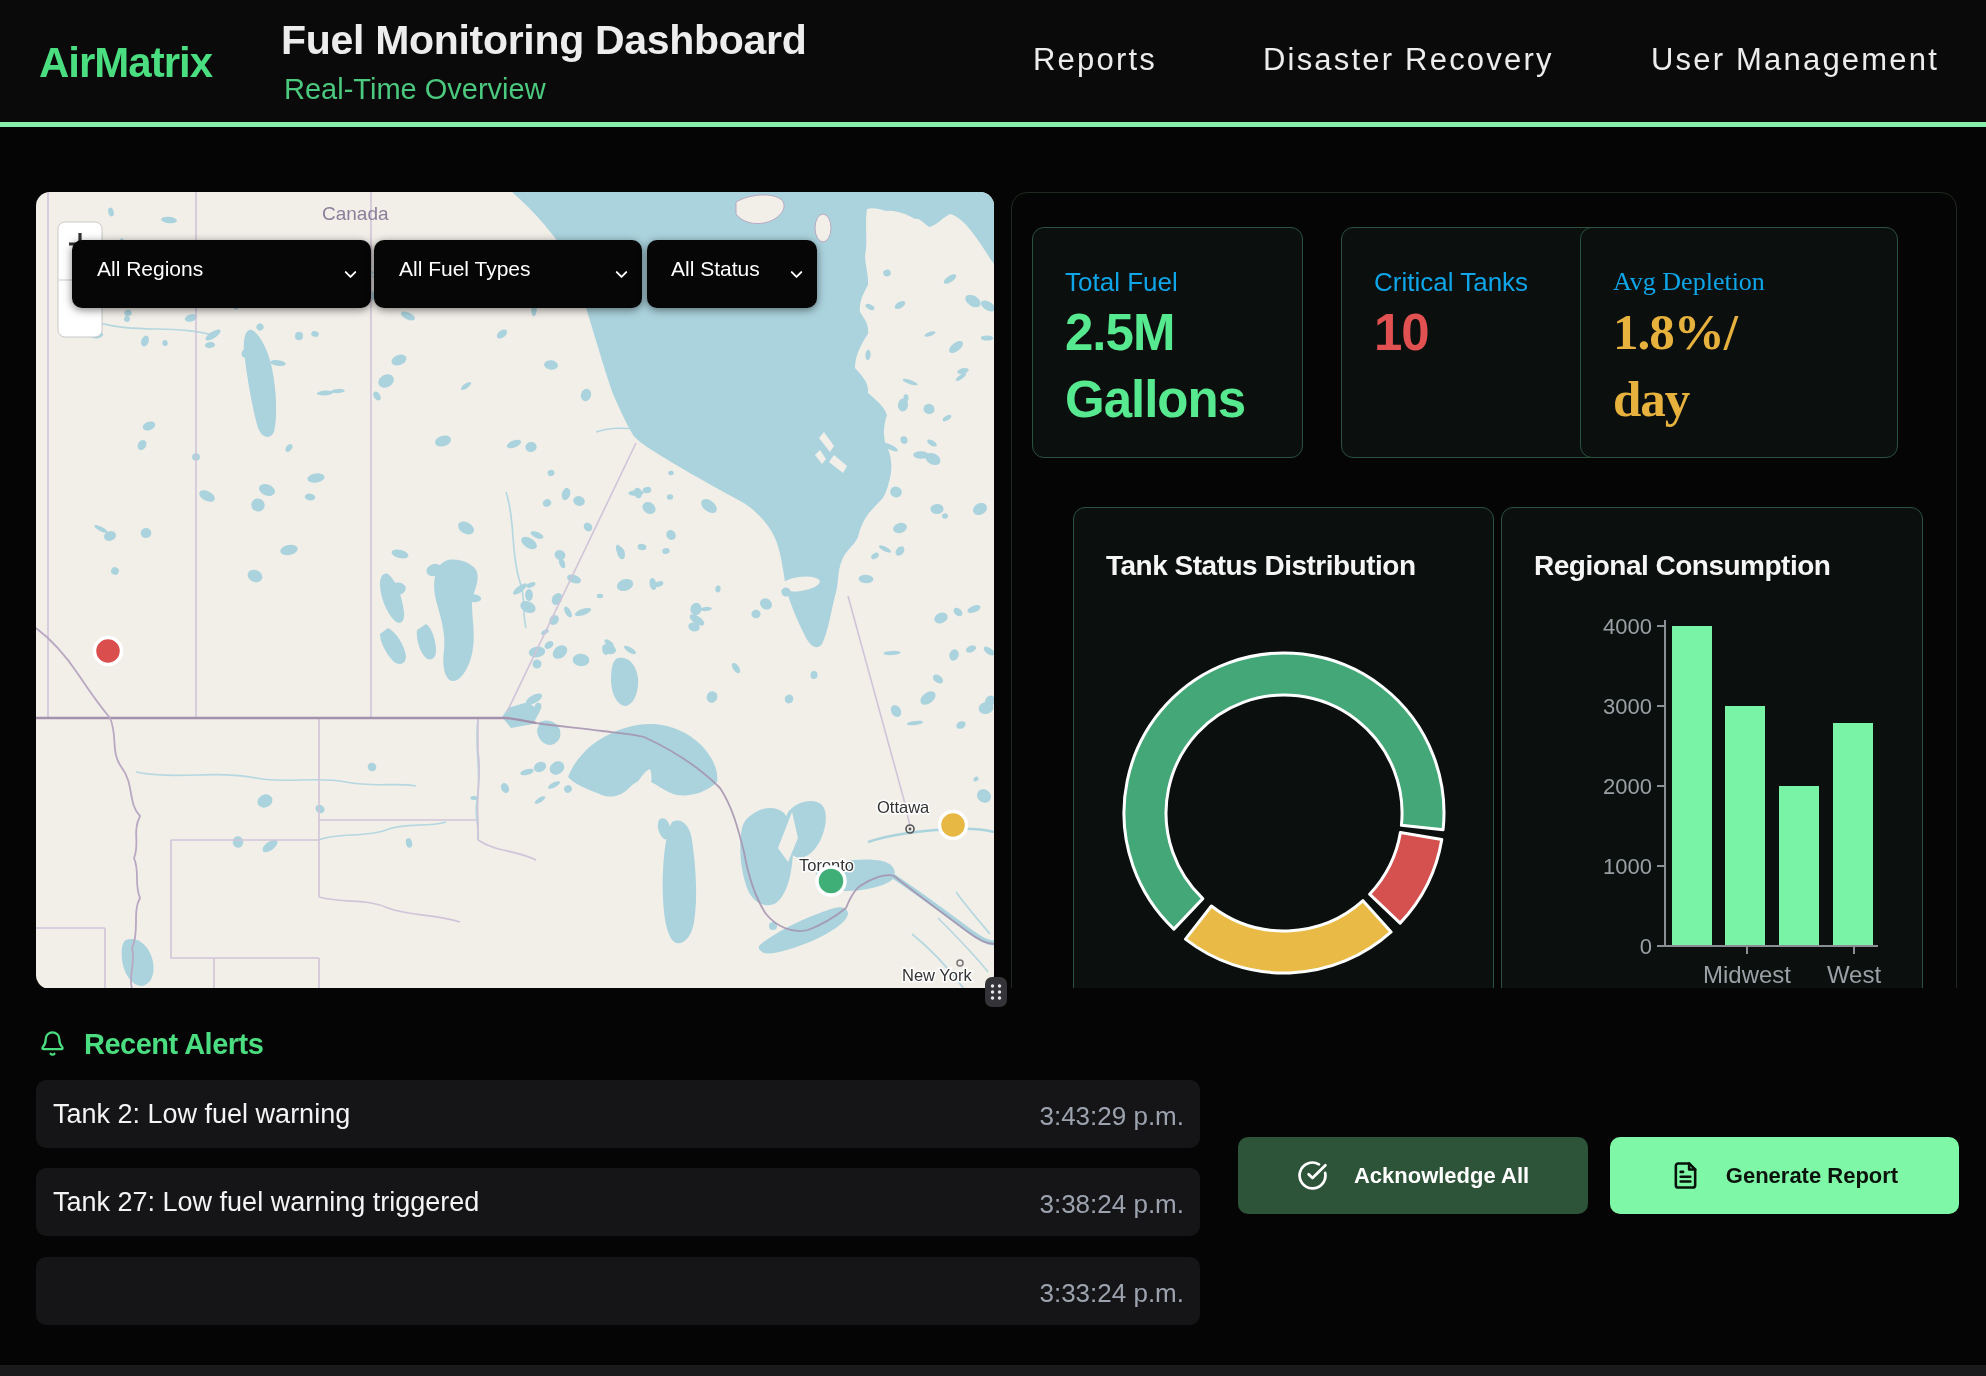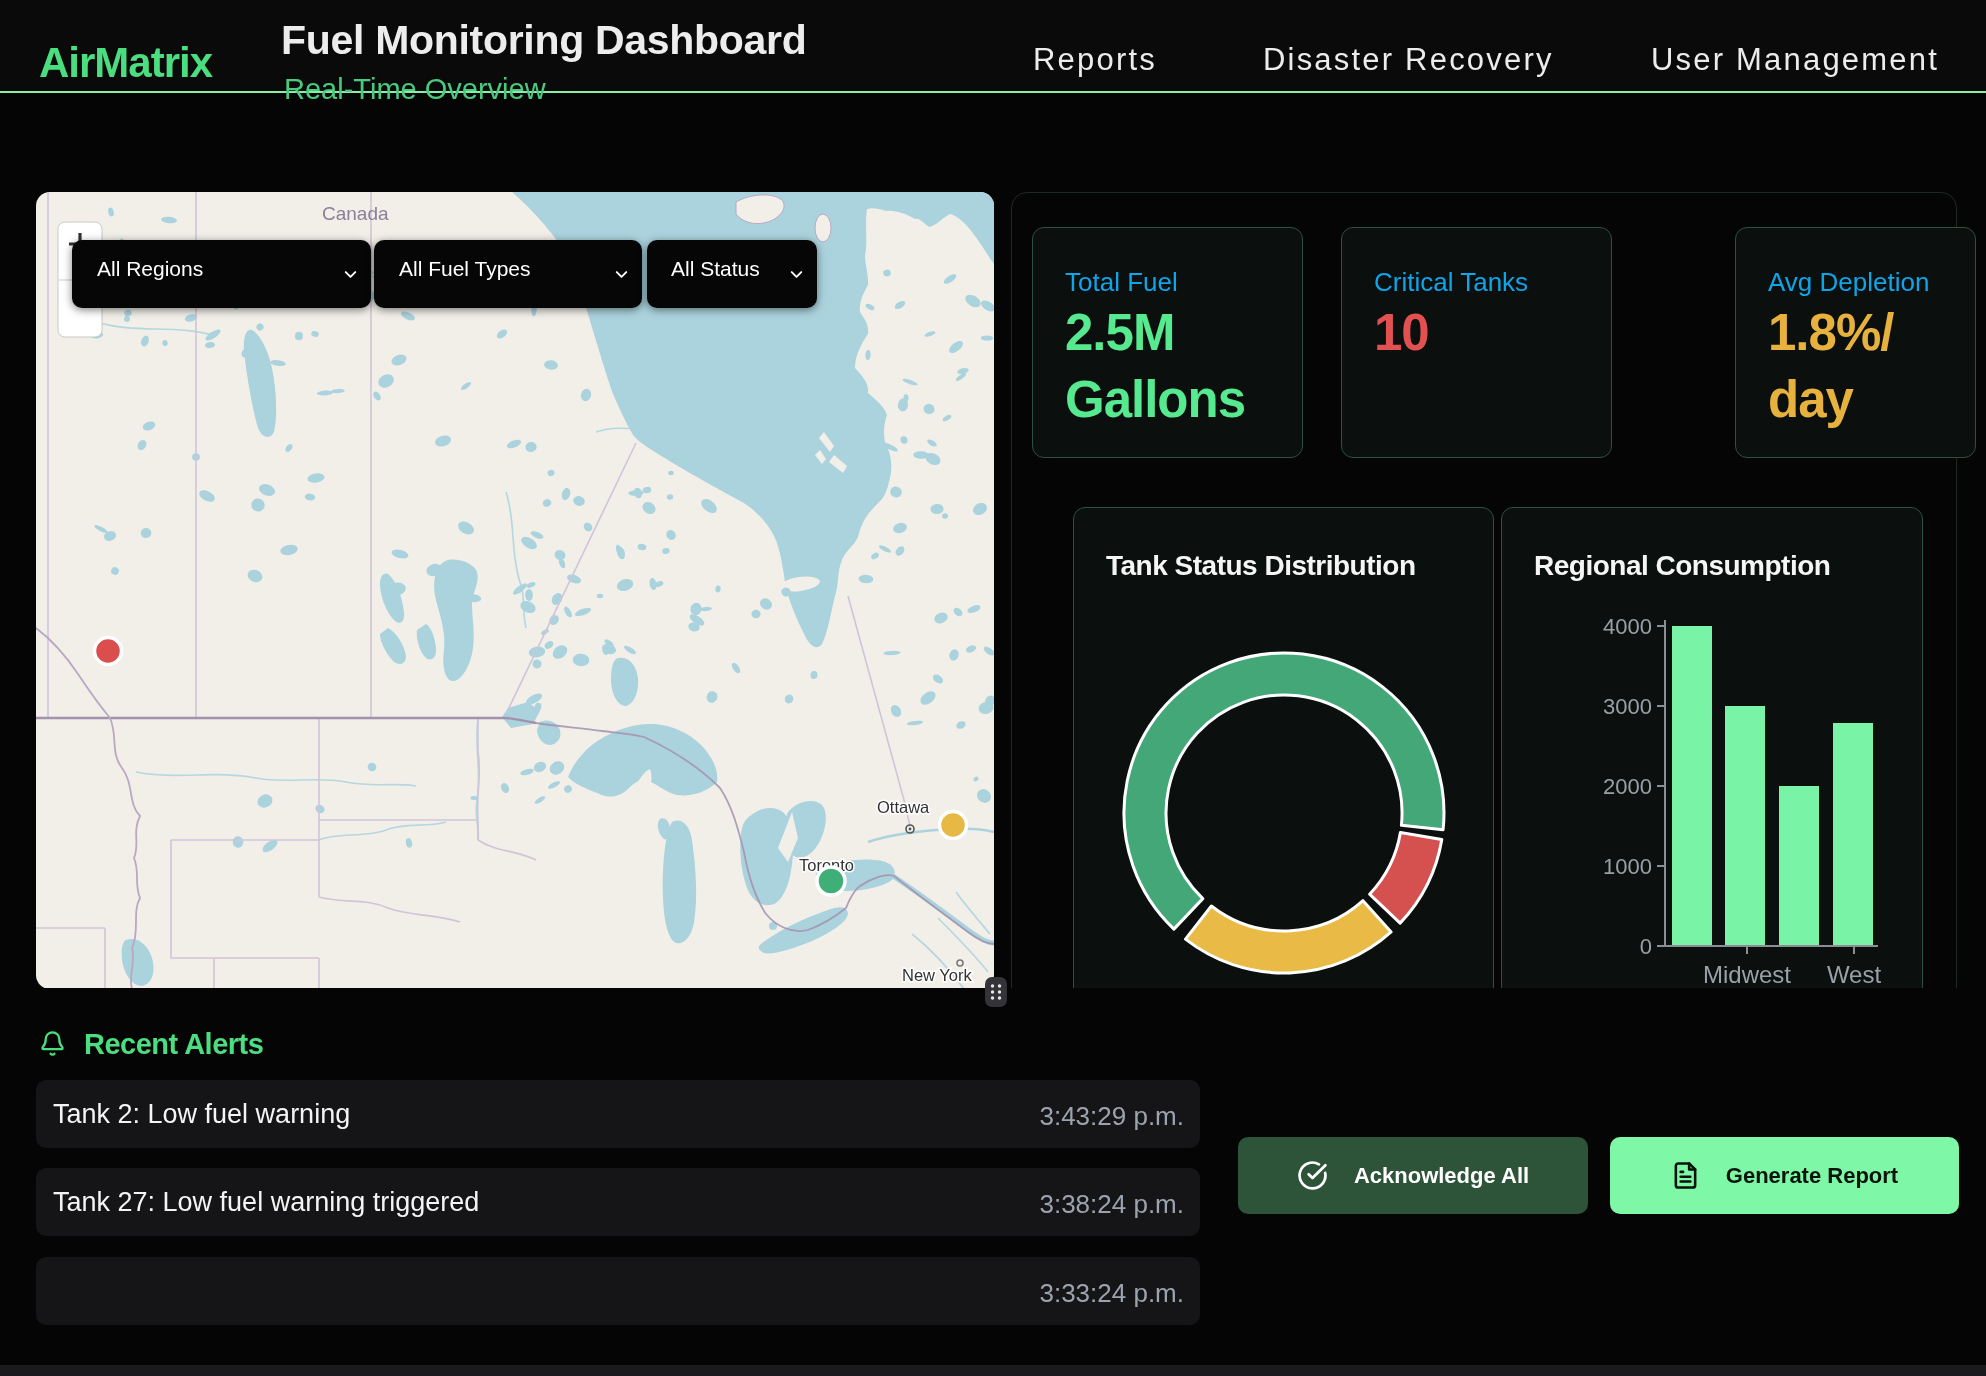--- a/index.html
+++ b/index.html
@@ -1,20 +1,20 @@
 <!DOCTYPE html>
 <html><head>
 <meta charset="utf-8">
 <style>
 * { margin:0; padding:0; box-sizing:border-box; }
 html,body { width:1986px; height:1376px; background:#050505; font-family:"Liberation Sans", sans-serif; overflow:hidden; }
 .abs { position:absolute; }
 #page { position:relative; width:1986px; height:1376px; background:#050505; }
 
-#hdr { position:absolute; left:0; top:0; width:1986px; height:93px; background:#0a0a0a; border-bottom:2px solid #86efac; }
+#hdr { position:absolute; left:0; top:0; width:1986px; height:127px; background:#0a0a0a; border-bottom:5px solid #86efac; }
 #logo { position:absolute; left:39px; top:39px; font-size:42px; font-weight:700; color:#4ade80; letter-spacing:-1px; }
 #ttl { position:absolute; left:281px; top:17px; font-size:41px; font-weight:700; color:#ededed; letter-spacing:-0.3px; }
 #sub { position:absolute; left:284px; top:73px; font-size:29px; font-weight:400; color:#4bc97e; }
 .nav { position:absolute; top:42px; font-size:31px; color:#ececec; font-weight:400; letter-spacing:2.2px; }
 
 #rpanel { position:absolute; left:1011px; top:192px; width:946px; height:900px; border:1px solid #20291f; border-radius:16px; }
 .card { position:absolute; background:#0b0f0d; border:1px solid #2a523f; border-radius:12px; }
 .slabel { position:absolute; left:32px; top:39px; font-size:26px; color:#0ea5e9; }
 .sval { position:absolute; left:32px; top:71px; font-size:51px; font-weight:700; line-height:67px; letter-spacing:-1px; }
 .ctitle { position:absolute; left:32px; top:42px; font-size:28px; font-weight:700; color:#f5f5f5; letter-spacing:-0.5px; }
@@ -353,21 +353,21 @@
   <div id="rpanel"></div>
 
   <div class="card" style="left:1032px; top:227px; width:271px; height:231px;">
     <div class="slabel">Total Fuel</div>
     <div class="sval" style="color:#57e98f;">2.5M<br>Gallons</div>
   </div>
   <div class="card" style="left:1341px; top:227px; width:271px; height:231px;">
     <div class="slabel">Critical Tanks</div>
     <div class="sval" style="color:#e25151;">10</div>
   </div>
-  <div class="card" style="left:1735px; top:227px; width:241px; height:231px;">
+  <div class="card" style="left:1580px; top:227px; width:318px; height:231px;font-family:Liberation Serif, serif;">
     <div class="slabel">Avg Depletion</div>
     <div class="sval" style="color:#e6b23d;">1.8%/<br>day</div>
   </div>
 
   <div class="card" style="left:1032px; top:507px; width:421px; height:520px;margin-left:41px;">
     <div class="ctitle">Tank Status Distribution</div>
     <svg class="abs" style="left:0; top:0;" width="421" height="520" viewBox="0 0 421 520">
       <g stroke="#fff" stroke-width="3" stroke-linejoin="round">
         <path d="M99.9 421.1 A160 160 0 1 1 369.1 321.7 L327.4 317.3 A118 118 0 1 0 128.8 390.6 Z" fill="#43a778"></path>
         <path d="M367.8 331.4 A160 160 0 0 1 326.1 415.1 L295.6 386.2 A118 118 0 0 0 326.4 324.5 Z" fill="#d5514f"></path>

